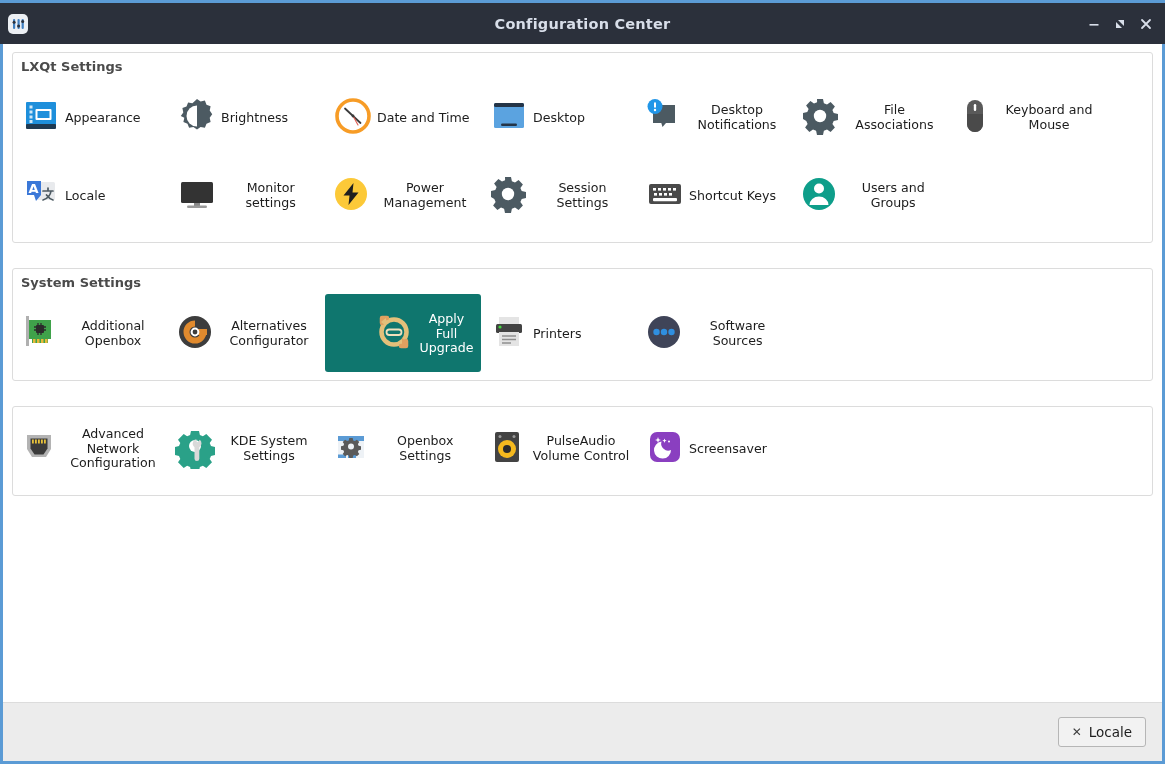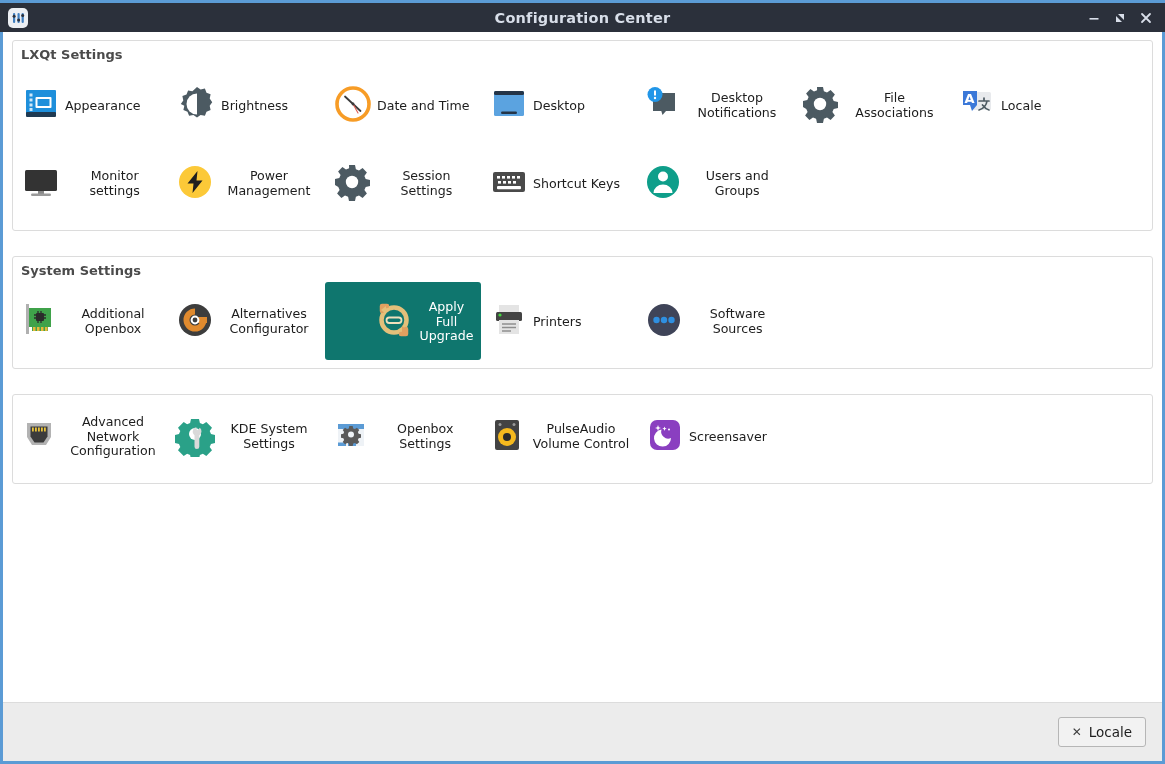--- a/index.html
+++ b/index.html
@@ -20,21 +20,21 @@
     background: #ffffff;
     border-left: 3px solid #5b9bd5;
     border-right: 3px solid #5b9bd5;
     border-bottom: 3px solid #5b9bd5;
     border-top: 0;
     position: relative;
   }
 
   
   #titlebar {
-    height: 32px;
+    height: 44px;
     min-height: 32px;
     background: #2b303b;
     display: flex;
     align-items: center;
     position: relative;
     margin: -0px -3px 0 -3px;
     border-top: 3px solid #5b9bd5;
     padding: 0 0 0 0;
   }
   .tb-appicon {
@@ -268,20 +268,30 @@
         <div class="cell">
           <span class="icon">
             <svg width="44" height="44" viewBox="0 0 44 44">
               <path d="M19 5 h6 l.9 4.3 3.1 1.3 3.6-2.5 4.3 4.3-2.5 3.6 1.3 3.1 4.3.9v6l-4.3.9-1.3 3.1 2.5 3.6-4.3 4.3-3.6-2.5-3.1 1.3-.9 4.3h-6l-.9-4.3-3.1-1.3-3.6 2.5-4.3-4.3 2.5-3.6-1.3-3.1L5 25v-6l4.3-.9 1.3-3.1-2.5-3.6 4.3-4.3 3.6 2.5 3.1-1.3z" fill="#4c5a62"></path>
               <circle cx="22" cy="22" r="6.2" fill="#ffffff"></circle>
             </svg>
           </span>
           <span class="label">File Associations</span>
         </div>
 
+        <div class="cell">
+          <span class="icon">
+            <svg width="44" height="44" viewBox="0 0 44 44">
+              <rect x="14" y="6" width="16" height="32" rx="8" fill="#5a5a5a"></rect>
+              <path d="M14 20 h16 v10 a8 8 0 0 1 -8 8 a8 8 0 0 1 -8 -8 z" fill="#4a4a4a"></path>
+              <rect x="20.8" y="10" width="2.4" height="7" rx="1.2" fill="#ffffff"></rect>
+            </svg>
+          </span>
+          <span class="label">Keyboard and Mouse</span>
+        </div>
 
         <div class="cell">
           <span class="icon">
             <svg width="44" height="44" viewBox="0 0 44 44">
               <rect x="18" y="10" width="18" height="18" rx="1.5" fill="#e8eaed"></rect>
               <path d="M20 26 l5 -3 l2 6 z" fill="#5a5a5a" opacity="0"></path>
               <path d="M24 19 h10 M29 16 v3 M32 19 q-1 7 -8 9 M27.5 23 q3 4 6.5 5" stroke="#4c5a62" stroke-width="1.7" fill="none" stroke-linecap="round"></path>
               <path d="M8 9 h14 v14 l-5 6 -2 -6 H8 z" fill="#3b78d8"></path>
               <text x="14.5" y="20.5" font-family="DejaVu Sans, sans-serif" font-size="13" font-weight="bold" fill="#ffffff" text-anchor="middle">A</text>
             </svg>

